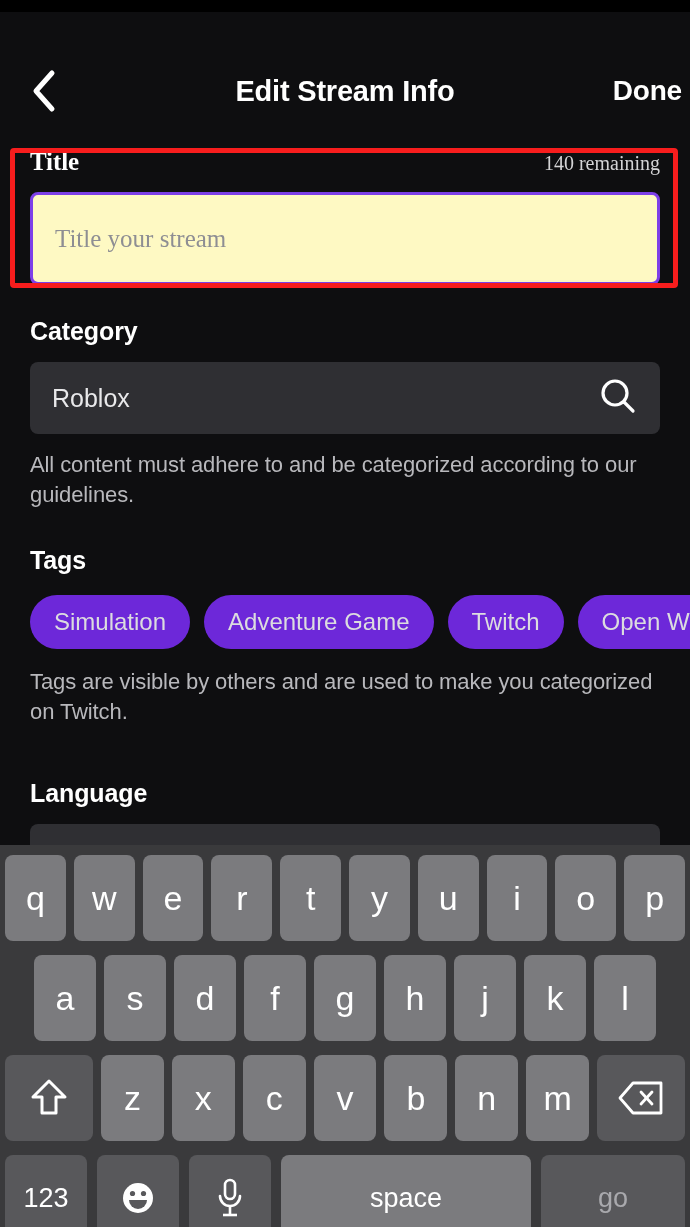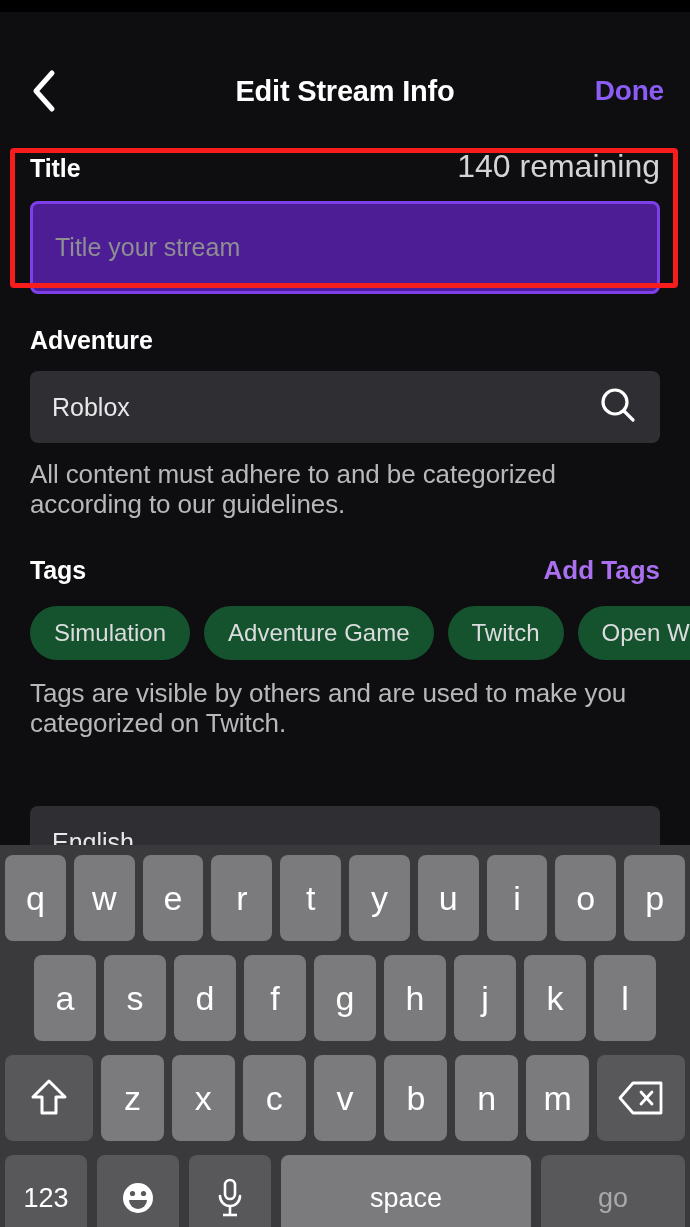--- a/index.html
+++ b/index.html
@@ -45,26 +45,26 @@
   .nav-title {
     width: 100%;
     text-align: center;
     color: #ffffff;
     font-size: 29px;
     font-weight: bold;
     letter-spacing: -0.2px;
   }
   .nav-done {
     position: absolute;
-    right: 26px;
+    right: 8px;
     top: 0;
     height: 62px;
     display: flex;
     align-items: center;
-    color: #8b5cf6;
+    color: #ffffff;
     font-size: 28px;
     font-weight: bold;
     letter-spacing: -0.2px;
   }
 
   
   .content {
     position: absolute;
     top: 110px;
     left: 0;
@@ -79,21 +79,21 @@
     justify-content: space-between;
   }
   .label {
     color: #ffffff;
     font-size: 25px;
     font-weight: bold;
     letter-spacing: -0.1px;
   }
   .counter {
     color: #d4d4d6;
-    font-size: 32px;
+    font-size: 20px;
     font-weight: normal;
   }
   .link {
     color: #a970f0;
     font-size: 26px;
     font-weight: bold;
   }
 
   .field {
     height: 72px;
@@ -101,31 +101,31 @@
     background: #2f2f33;
     display: flex;
     align-items: center;
     padding: 0 22px;
   }
   .field-text {
     color: #e8e8ea;
     font-size: 25px;
   }
   .field.input-focus {
-    background: #4c1d95;
+    background: #fef9c3;
     border: 3px solid #7d3fe8;
     height: 93px;
   }
   .field.input-focus .field-text { color: #8e8e93; }
 
   .field .spacer { flex: 1; }
 
   .helper {
     color: #b8b8bc;
-    font-size: 26px;
+    font-size: 22px;
     line-height: 30px;
     letter-spacing: -0.1px;
   }
 
   
   .annotation {
     position: absolute;
     left: 10px;
     top: 136px;
     width: 668px;
@@ -138,21 +138,21 @@
 
   
   .tag-row {
     display: flex;
     gap: 14px;
     margin-top: 20px;
   }
   .tag {
     height: 54px;
     border-radius: 27px;
-    background: #14532d;
+    background: #6d28d9;
     color: #dcdcdf;
     font-size: 24px;
     display: flex;
     align-items: center;
     padding: 0 24px;
     white-space: nowrap;
     flex: 0 0 auto;
   }
 
   
@@ -213,60 +213,60 @@
           <path d="M22 4 L6 22 L22 40" stroke="#ffffff" stroke-width="5" stroke-linecap="round" stroke-linejoin="round"></path>
         </svg>
       </span>
     </div>
     <div class="nav-title">Edit Stream Info</div>
     <div class="nav-done">Done</div>
   </div>
 
   <div class="content">
 
-    <div class="section" style="padding-top:26px;">
+    <div class="section" style="padding-top:26px;font-family:Liberation Serif, serif;">
       <div class="row-head">
         <span class="label">Title</span>
         <span class="counter">140 remaining</span>
       </div>
       <div class="field input-focus" style="margin-top:16px;">
         <span class="field-text">Title your stream</span>
       </div>
     </div>
 
     <div class="section" style="padding-top:32px;">
-      <div class="label">Adventure</div>
+      <div class="label">Category</div>
       <div class="field" style="margin-top:16px;">
         <span class="field-text">Roblox</span>
         <span class="spacer"></span>
         <span>
           <svg width="40" height="40" viewBox="0 0 40 40" fill="none">
             <circle cx="17" cy="17" r="12" stroke="#ffffff" stroke-width="3.2"></circle>
             <line x1="26" y1="26" x2="35" y2="35" stroke="#ffffff" stroke-width="3.2" stroke-linecap="round"></line>
           </svg>
         </span>
       </div>
       <div class="helper" style="margin-top:16px;">All content must adhere to and be categorized according to our guidelines.</div>
     </div>
 
     <div class="section" style="padding-top:36px;">
       <div class="row-head">
         <span class="label">Tags</span>
-        <span class="link">Add Tags</span>
       </div>
       <div class="tag-row">
         <span class="tag">Simulation</span>
         <span class="tag">Adventure Game</span>
         <span class="tag">Twitch</span>
         <span class="tag">Open World</span>
       </div>
       <div class="helper" style="margin-top:18px;">Tags are visible by others and are used to make you categorized on Twitch.</div>
     </div>
 
     <div class="section" style="padding-top:52px;">
+      <div class="label">Language</div>
       <div class="field" style="margin-top:16px;">
         <span class="field-text">English</span>
       </div>
     </div>
 
   </div>
 
   <div class="annotation"></div>
 
   <div class="keyboard">

